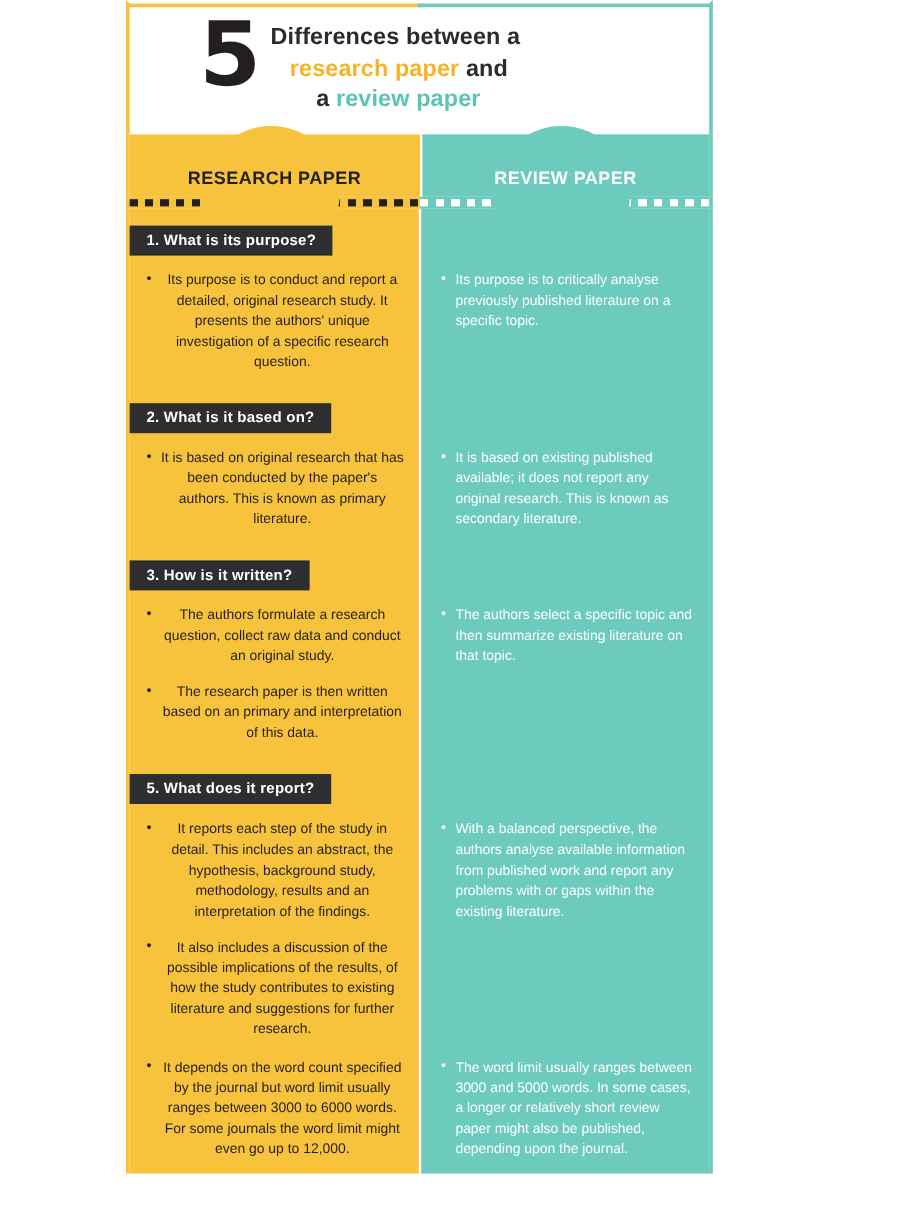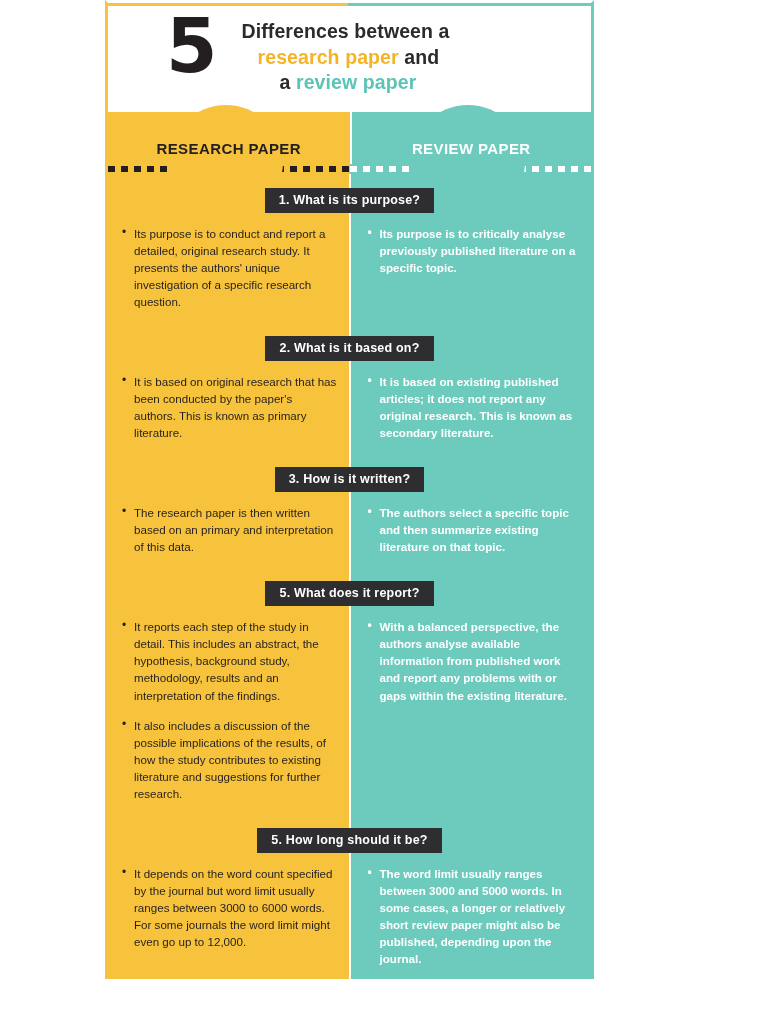--- a/index.html
+++ b/index.html
@@ -58,21 +58,21 @@
     font-size: 74px;
     font-weight: bold;
     color: #231f20;
     line-height: 0.95;
     letter-spacing: -2px;
     margin-left: 58px;
     margin-top: 2px;
     font-family: "DejaVu Sans", sans-serif;
   }
   .title-block {
-    margin-left: 26px;
+    margin-left: 10px;
     margin-top: 10px;
   }
   .title-line {
     font-size: 19.5px;
     font-weight: bold;
     color: #2b2b2d;
     line-height: 1.32;
     letter-spacing: 0.1px;
     white-space: nowrap;
   }
@@ -176,21 +176,21 @@
     bottom: 0;
     width: 2px;
     margin-left: -1px;
     background: #ffffff;
     z-index: 2;
   }
   .section { position: relative; }
   .sec-head-row {
     position: relative;
     display: flex;
-    justify-content: center;
+    justify-content: flex-start;
     padding-top: 14px;
     padding-bottom: 9px;
     z-index: 5;
   }
   .sec-badge {
     background: #2e2e30;
     color: #ffffff;
     font-size: 12.5px;
     font-weight: bold;
     padding: 5px 14px 6px 14px;
@@ -200,21 +200,21 @@
   .sec-cols {
     position: relative;
     display: flex;
     z-index: 1;
   }
   .sec-col {
     flex: 1 1 50%;
     box-sizing: border-box;
     padding: 3px 13px 12px 14px;
   }
-  .sec-col.right { padding-left: 18px; padding-right: 10px; font-weight: bold; }
+  .sec-col.right { padding-left: 18px; padding-right: 10px; }
 
   ul.bullets {
     margin: 0;
     padding: 0;
     list-style: none;
   }
   ul.bullets li {
     position: relative;
     padding-left: 12px;
     margin-bottom: 13px;
@@ -222,21 +222,21 @@
     line-height: 1.47;
   }
   ul.bullets li:last-child { margin-bottom: 0; }
   ul.bullets li::before {
     content: "•";
     position: absolute;
     left: 0;
     top: -1px;
     font-size: 12px;
   }
-  .sec-col.left  ul.bullets li { color: #231f20; }
+  .sec-col.left  ul.bullets li { color: #231f20; text-align: center; }
   .sec-col.right ul.bullets li { color: #ffffff; }
 
   svg { display: block; }
 </style>
 </head>
 <body>
 
 <div id="infographic">
 
   <div class="header">
@@ -330,32 +330,33 @@
           <div class="sec-badge">2.  What is it based on?</div>
         </div>
         <div class="sec-cols">
           <div class="sec-col left">
             <ul class="bullets">
               <li>It is based on original research that has been conducted by the paper's authors. This is known as primary literature.</li>
             </ul>
           </div>
           <div class="sec-col right">
             <ul class="bullets">
-              <li>It is based on existing published articles; it does not report any original research. This is known as secondary literature.</li>
+              <li>It is based on existing published available; it does not report any original research. This is known as secondary literature.</li>
             </ul>
           </div>
         </div>
       </div>
       <div class="section">
         <div class="sec-head-row">
           <div class="sec-badge">3.  How is it written?</div>
         </div>
         <div class="sec-cols">
           <div class="sec-col left">
             <ul class="bullets">
+              <li>The authors formulate a research question, collect raw data and conduct an original study.</li>
               <li>The research paper is then written based on an primary and interpretation of this data.</li>
             </ul>
           </div>
           <div class="sec-col right">
             <ul class="bullets">
               <li>The authors select a specific topic and then summarize existing literature on that topic.</li>
             </ul>
           </div>
         </div>
       </div>
@@ -371,23 +372,20 @@
             </ul>
           </div>
           <div class="sec-col right">
             <ul class="bullets">
               <li>With a balanced perspective, the authors analyse available information from published work and report any problems with or gaps within the existing literature.</li>
             </ul>
           </div>
         </div>
       </div>
       <div class="section">
-        <div class="sec-head-row">
-          <div class="sec-badge">5.  How long should it be?</div>
-        </div>
         <div class="sec-cols">
           <div class="sec-col left">
             <ul class="bullets">
               <li>It depends on the word count specified by the journal but word limit usually ranges between 3000 to 6000 words. For some journals the word limit might even go up to 12,000.</li>
             </ul>
           </div>
           <div class="sec-col right">
             <ul class="bullets">
               <li>The word limit usually ranges between 3000 and 5000 words. In some cases, a longer or relatively short review paper might also be published, depending upon the journal.</li>
             </ul>

